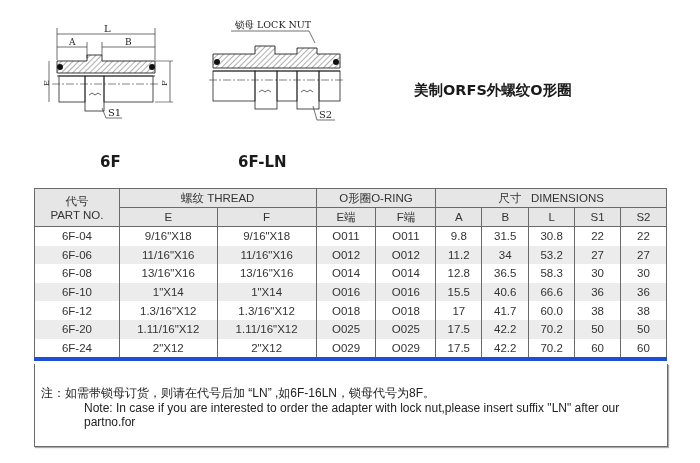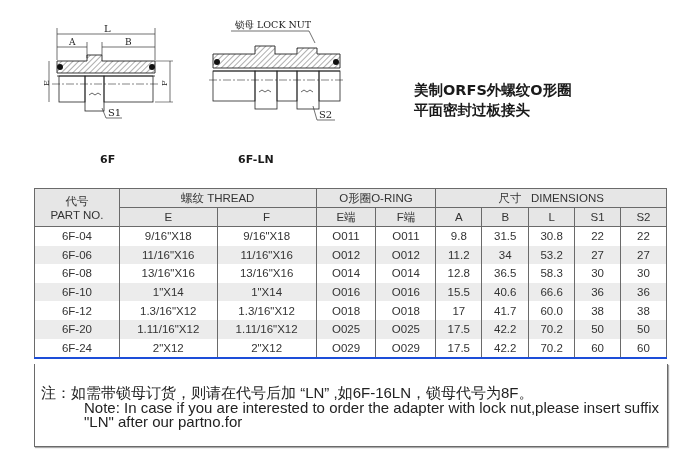--- a/index.html
+++ b/index.html
@@ -1,31 +1,31 @@
 <!DOCTYPE html>
 <html><head>
 <meta charset="utf-8">
 <style>
   html, body { margin:0; padding:0; background:#ffffff; }
   body { width:700px; height:463px; position:relative; overflow:hidden; font-family:"Liberation Sans", "DejaVu Sans", sans-serif; color:#222; }
   .drawing { position:absolute; }
-  .label6f { position:absolute; font-weight:bold; font-size:11px; color:#1a1a1a; font-family:"DejaVu Sans", sans-serif; }
+  .label6f { position:absolute; font-weight:bold; font-size:15px; color:#1a1a1a; font-family:"DejaVu Sans", sans-serif; }
   .title { position:absolute; left:382px; top:80px; font-family:"DejaVu Sans", sans-serif; font-weight:bold; color:#1a1a1a; }
   .title div { line-height:20px; }
   .title .cn { font-size:14.5px;margin-left:32px; }
   .title .en { font-size:16px; letter-spacing:0.2px; }
   table.spec { position:absolute; left:34px; top:188px; width:633px; border-collapse:collapse; font-size:11.5px; color:#333; }
   table.spec td, table.spec th { border:1px solid #6a6a6a; text-align:center; padding:0; font-weight:normal; }
   table.spec thead th { background:#e6e6e6; height:18px; }
   table.spec tbody td { height:18.6px; border-top:none; border-bottom:none; }
   table.spec tbody tr:nth-child(even) td { background:#ececec; }
   table.spec tbody tr:nth-child(odd) td { background:#ffffff; }
-  table.spec tbody tr:last-child td { border-bottom:2px solid #1d4ed8; }
+  table.spec tbody tr:last-child td { border-bottom:4px solid #1d4ed8; }
   .note { position:absolute; left:34px; top:364px; width:632px; height:82px; border:1px solid #6a6a6a; border-top:none; box-shadow:1px 1px 1px #aaa; }
-  .note p { margin:0; position:absolute; left:6px; font-size:15px; color:#222; line-height:14px; }
+  .note p { margin:0; position:absolute; left:6px; font-size:12px; color:#222; line-height:14px; }
 </style>
 </head>
 <body>
 
 <svg class="drawing" style="left:40px;top:20px;" width="140" height="110" viewBox="0 0 140 110">
   <defs>
     <pattern id="hatch" width="4" height="4" patternUnits="userSpaceOnUse" patternTransform="rotate(45)">
       <line x1="0" y1="0" x2="0" y2="4" stroke="#333" stroke-width="0.8"></line>
     </pattern>
   </defs>
@@ -89,21 +89,20 @@
   <line x1="108" y1="96" x2="112" y2="110" stroke="#333" stroke-width="0.7"></line>
   <line x1="112" y1="110" x2="130" y2="110" stroke="#333" stroke-width="0.7"></line>
   <text x="114" y="108" font-size="10" font-family="DejaVu Serif, serif" fill="#222">S2</text>
 </svg>
 
 <div class="label6f" style="left:100px;top:153px;">6F</div>
 <div class="label6f" style="left:238px;top:153px;">6F-LN</div>
 
 <div class="title">
   <div class="cn">美制ORFS外螺纹O形圈</div>
-  <div class="cn">平面密封过板接头</div>
 </div>
 
 <table class="spec">
   <colgroup>
     <col style="width:85px">
       <col style="width:98px">
       <col style="width:99px">
       <col style="width:60px">
       <col style="width:60px">
     <col style="width:46px">

